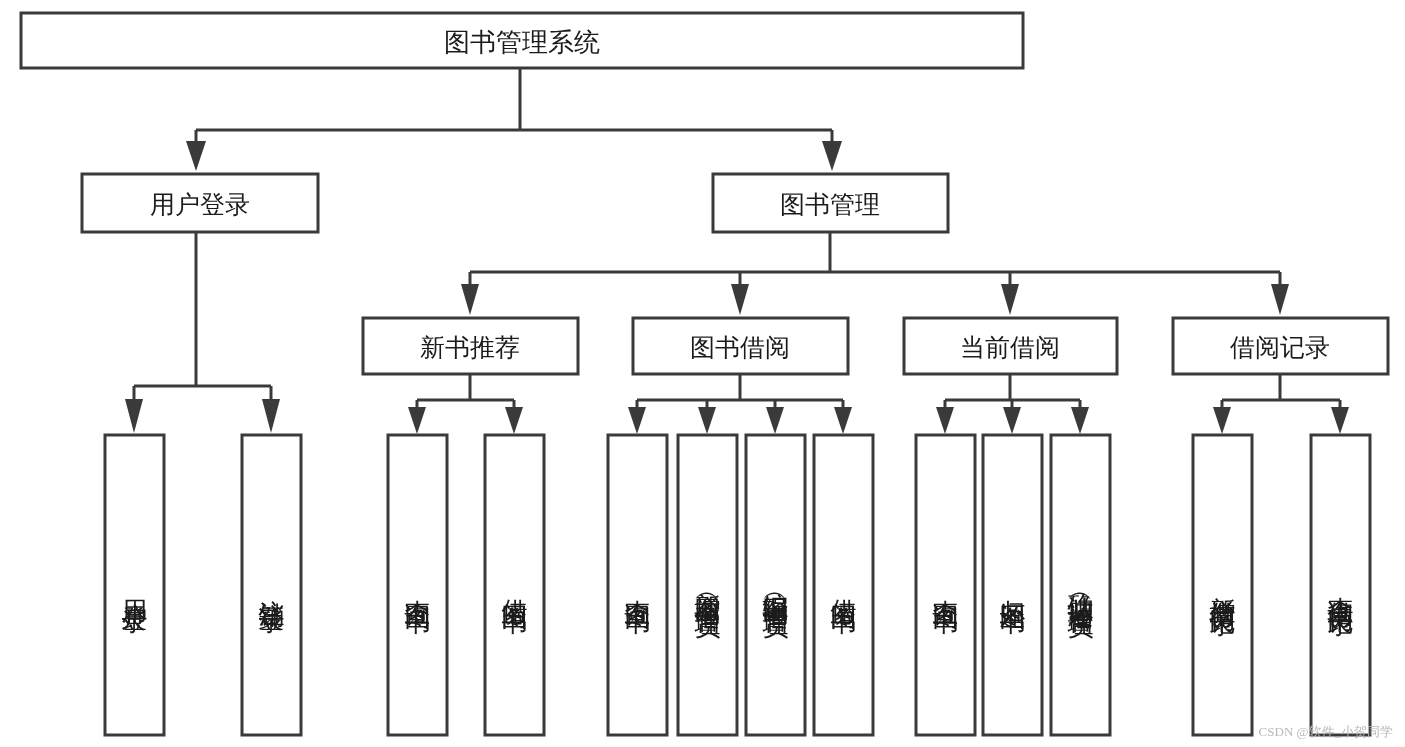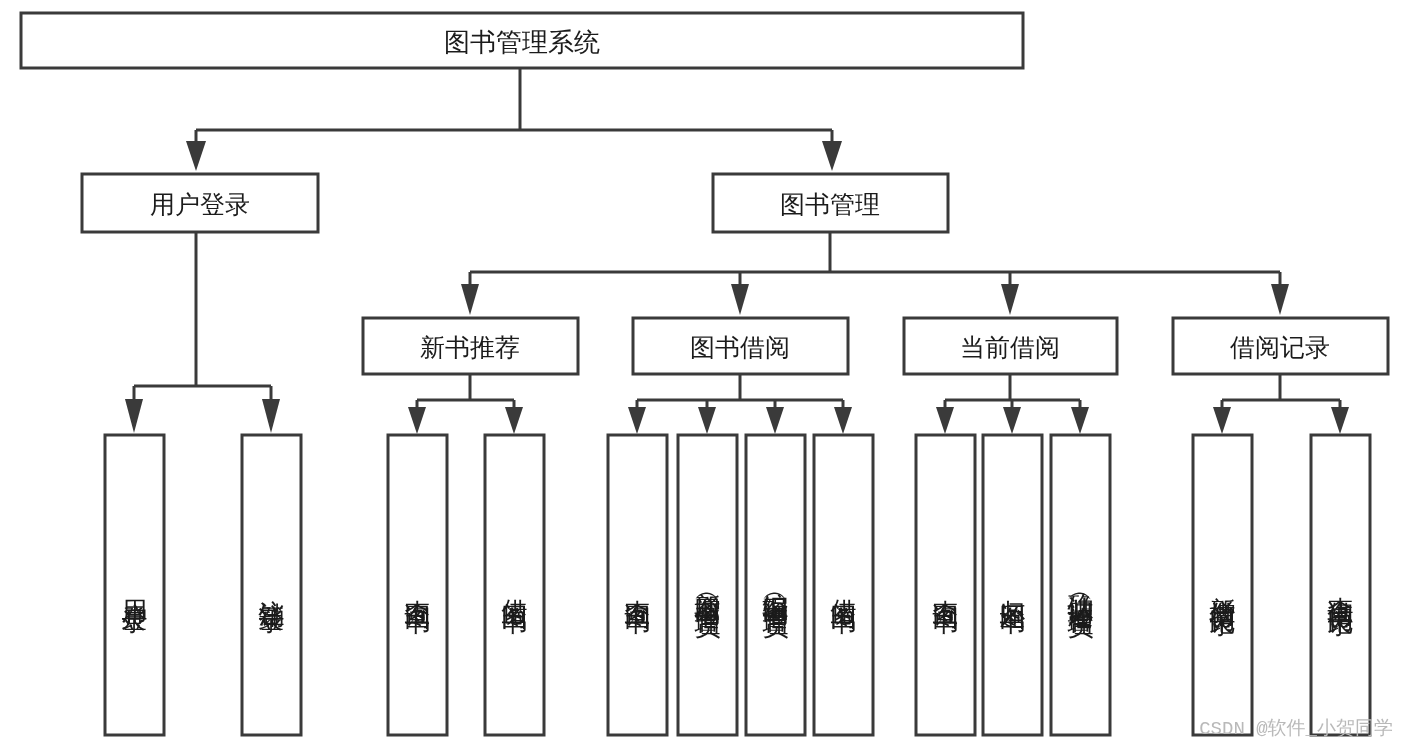--- a/index.html
+++ b/index.html
@@ -70,22 +70,22 @@
     line-height: 1.12;
     letter-spacing: 3px;
     color: #1b1b1b;
     white-space: nowrap;
     text-align: center;
   }
   .watermark {
     position: absolute;
     right: 12px;
     bottom: 6px;
-    font-family: Liberation Mono, monospace;
-    font-size: 19px;
+    font-family: Liberation Serif, serif;
+    font-size: 13px;
     color: #b9b9b9;
     white-space: nowrap;
     user-select: none;
   }
 </style>
 </head>
 <body>
 
 <div id="diagram-root">
 

